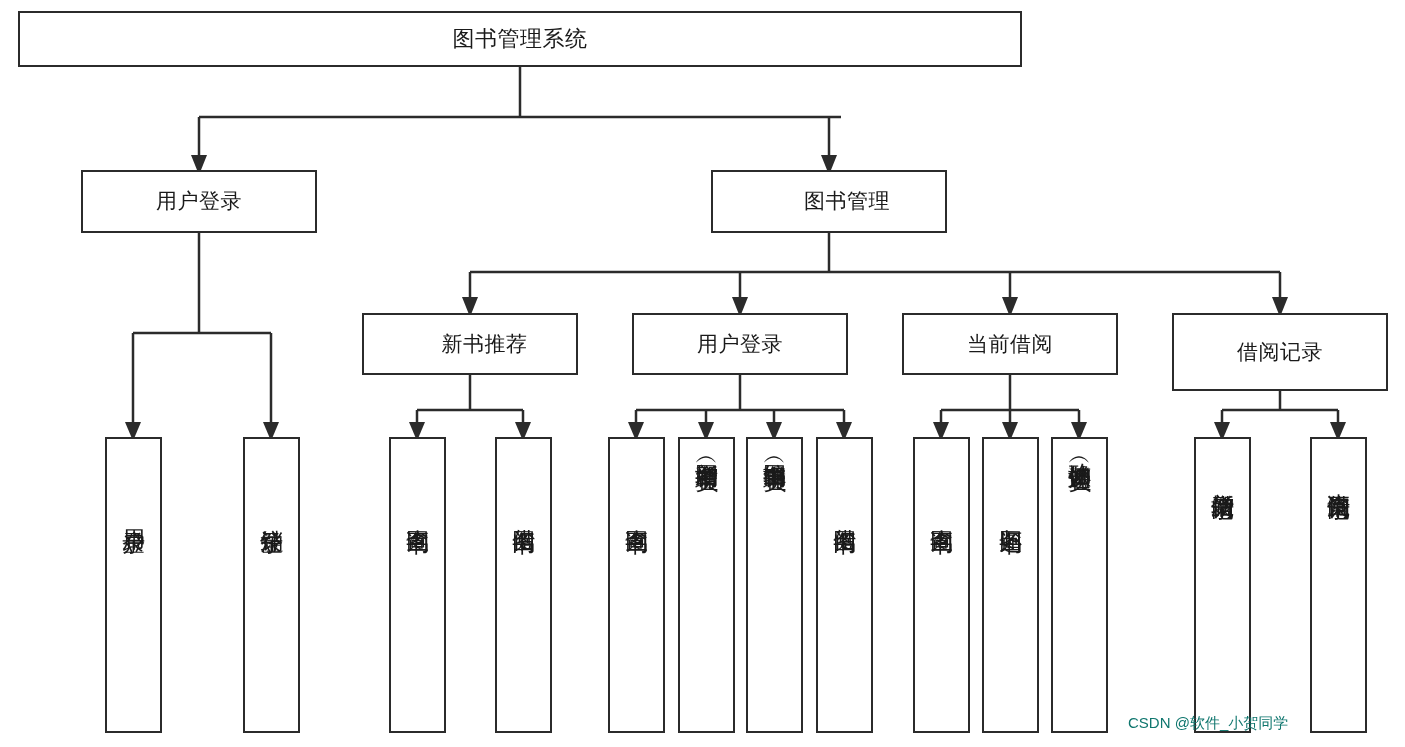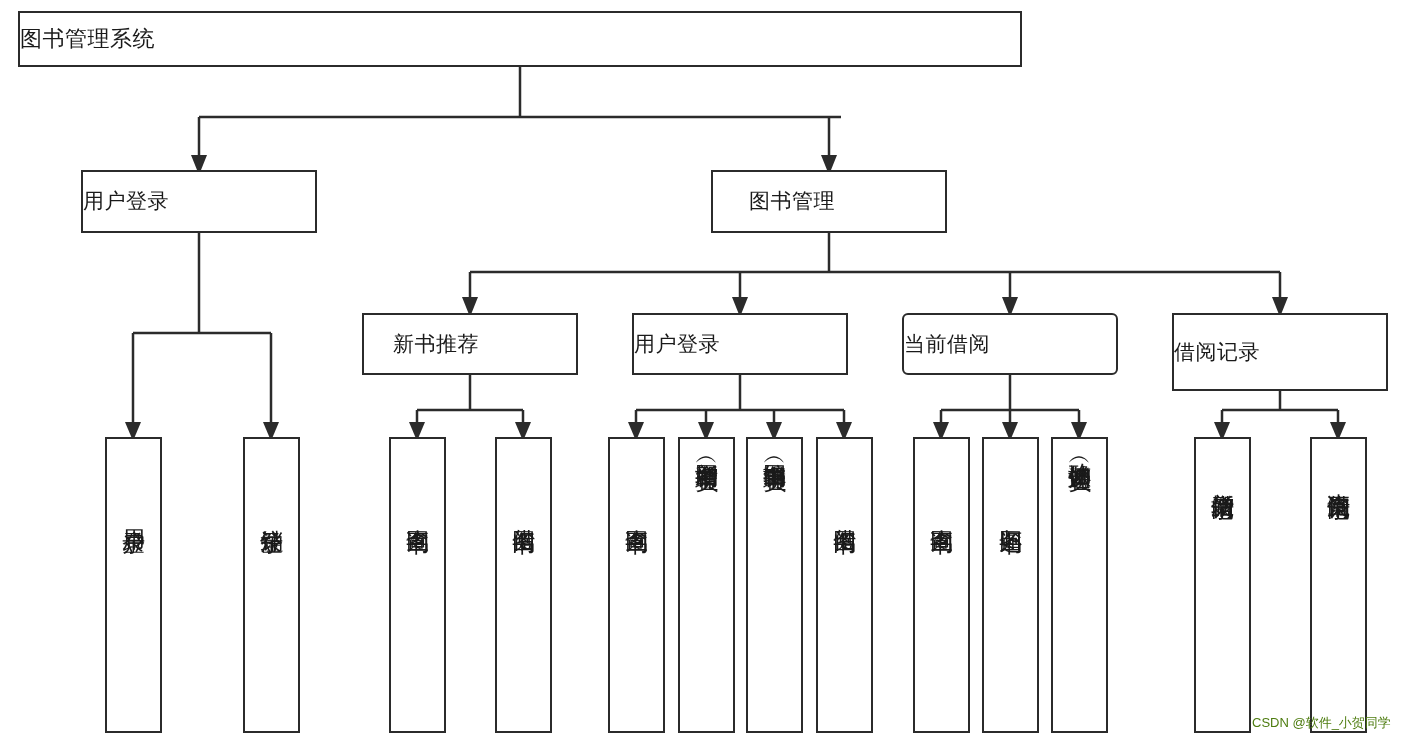--- a/index.html
+++ b/index.html
@@ -23,21 +23,21 @@
     pointer-events: none;
   }
   .node {
     position: absolute;
     box-sizing: border-box;
     border: 2.5px solid #2b2b2b;
     background: #ffffff;
     color: #1a1a1a;
     display: flex;
     align-items: center;
-    justify-content: flex-start;
+    justify-content: center;
     text-align: center;
   }
   .node .lbl {
     display: block;
     line-height: 1.18;
     letter-spacing: 0.5px;
   }
   
   .node.h .lbl {
     writing-mode: horizontal-tb;
@@ -53,24 +53,24 @@
   .node.v .lbl {
     writing-mode: vertical-rl;
     text-orientation: upright;
     font-size: 23px;
     line-height: 1.02;
     letter-spacing: 1px;
     white-space: nowrap;
   }
   .watermark {
     position: absolute;
-    left: 1252px;
+    left: 1128px;
     top: 714px;
-    font-size: 13px;
-    color: #4d7c0f;
+    font-size: 15px;
+    color: #0f766e;
     white-space: nowrap;
     font-family: "Liberation Sans", "DejaVu Sans", sans-serif;
   }
 </style>
 </head>
 <body>
 
 <div id="canvas">
 
   <svg class="wires" viewBox="0 0 1405 747">
@@ -157,21 +157,21 @@
   <div class="node h" style="left:711px; top:170px; width:236px; height:63px;padding-left:36px;">
     <span class="lbl">图书管理</span>
   </div>
 
   <div class="node h" style="left:362px; top:313px; width:216px; height:62px;padding-left:29px;">
     <span class="lbl">新书推荐</span>
   </div>
   <div class="node h" style="left:632px; top:313px; width:216px; height:62px;">
     <span class="lbl">用户登录</span>
   </div>
-  <div class="node h" style="left:902px; top:313px; width:216px; height:62px;border-radius:6px;">
+  <div class="node h" style="left:902px; top:313px; width:216px; height:62px;">
     <span class="lbl">当前借阅</span>
   </div>
   <div class="node h" style="left:1172px; top:313px; width:216px; height:78px;">
     <span class="lbl">借阅记录</span>
   </div>
 
   <div class="node v" style="left:105px; top:437px; width:57px; height:296px; padding-top:72px;">
     <span class="lbl">用户登录</span>
   </div>
   <div class="node v" style="left:243px; top:437px; width:57px; height:296px; padding-top:72px;">

